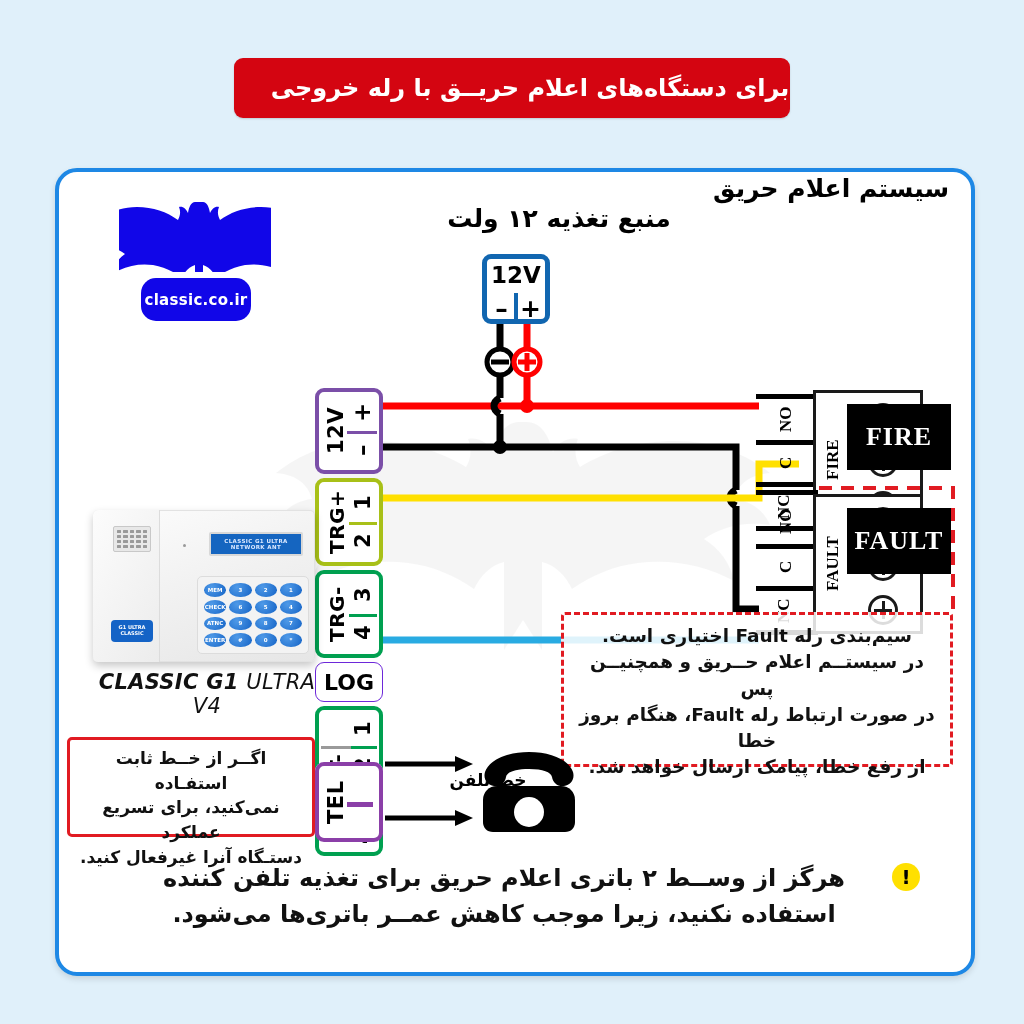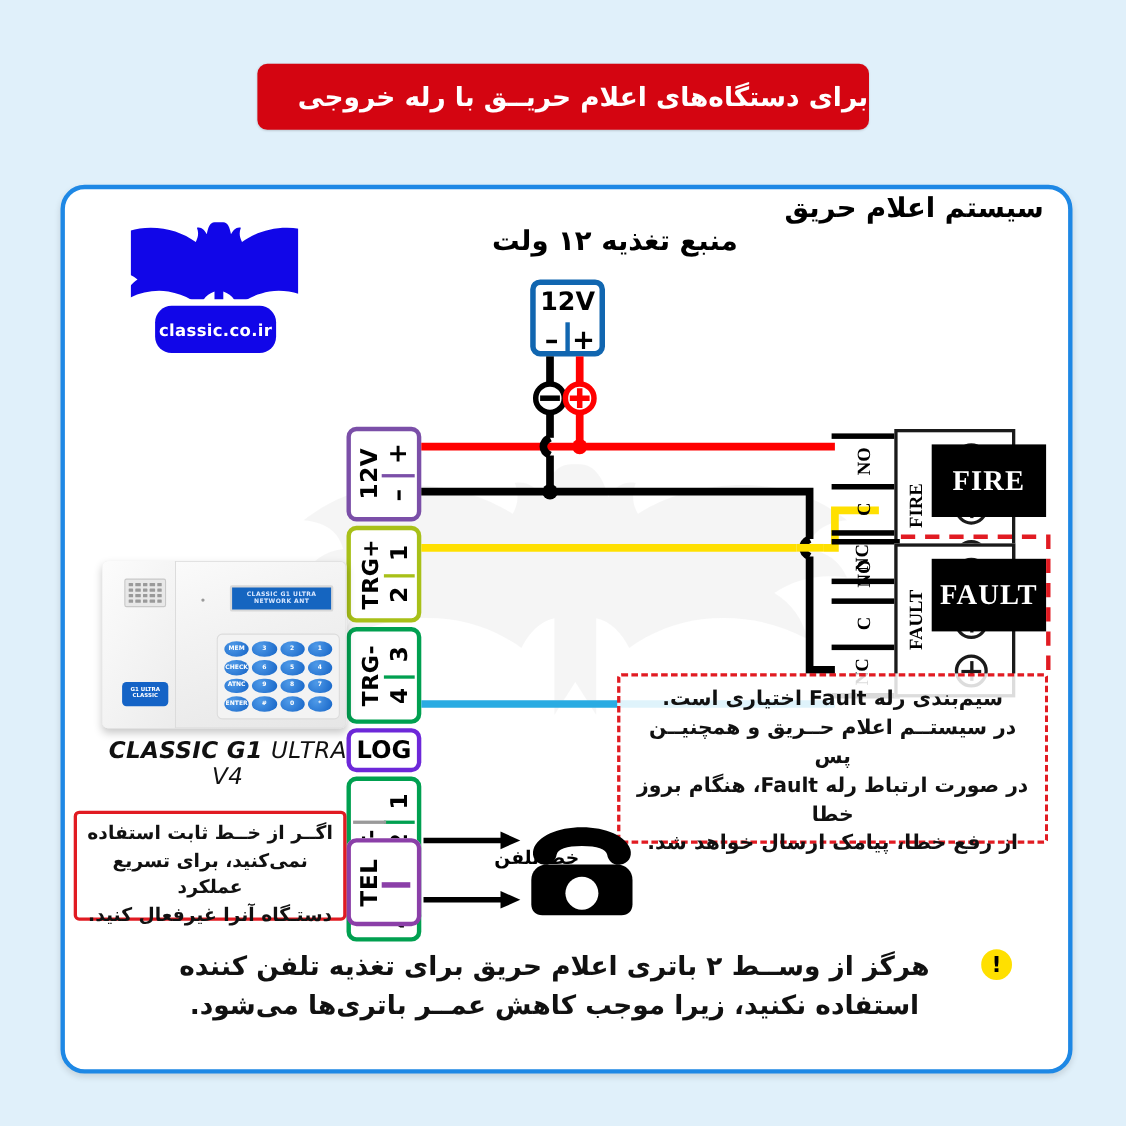--- a/index.html
+++ b/index.html
@@ -268,21 +268,21 @@
       <div class="seg" style="right:2px;top:40px;width:28px;background:#a8c018;"></div>
     </div>
 
     <div class="tb" style="left:256px;top:398px;width:68px;height:88px;border:4px solid #00a050;">
       <div class="vlabel" style="left:2px;top:0;height:100%;width:32px;font-size:20px;">TRG-</div>
       <div class="num" style="right:4px;top:2px;height:38px;width:24px;">3</div>
       <div class="num" style="right:4px;bottom:2px;height:38px;width:24px;">4</div>
       <div class="seg" style="right:2px;top:40px;width:28px;background:#00a050;"></div>
     </div>
 
-    <div class="tb" style="left:256px;top:490px;width:68px;height:40px;border:4px solid #6d28d9;display:flex;align-items:center;justify-content:center;">
+    <div class="tb" style="left:256px;top:490px;width:68px;height:40px;border:1px solid #6d28d9;display:flex;align-items:center;justify-content:center;">
       <span style="font-size:22px;font-weight:bold;direction:ltr;">LOG</span>
     </div>
 
     <div class="tb" style="left:256px;top:534px;width:68px;height:150px;border:4px solid #00a050;">
       <div class="vlabel" style="left:2px;top:0;height:100%;width:32px;font-size:20px;">OUT-</div>
       <div class="num" style="right:4px;top:2px;height:34px;width:24px;">1</div>
       <div class="num" style="right:4px;top:38px;height:34px;width:24px;">2</div>
       <div class="num" style="right:4px;top:74px;height:34px;width:24px;">3</div>
       <div class="num" style="right:4px;top:110px;height:34px;width:24px;">4</div>
       <div class="seg" style="right:2px;top:36px;width:28px;background:#00a050;"></div>
@@ -439,21 +439,21 @@
     </svg>
 
     <div class="note-dashed">
       <p>سیم‌بندی رله Fault اختیاری است.</p>
       <p>در سیستــم اعلام حــریق و همچنیــن پس</p>
       <p>در صورت ارتباط رله Fault، هنگام بروز خطا</p>
       <p>از رفع خطا، پیامک ارسال خواهد شد.</p>
     </div>
 
     <div class="note-solid">
-      <p>اگــر از خــط ثابت استفاده</p>
+      <p>اگــر از خــط ثابت استفـاده</p>
       <p>نمی‌کنید، برای تسریع عملکرد</p>
       <p>دستـگاه آنرا غیرفعال کنید.</p>
     </div>
 
     <svg style="position:absolute;left:324px;top:582px;width:100px;height:76px;" viewBox="0 0 100 76">
       <path d="M2 10 L80 10" stroke="#000" stroke-width="5" fill="none"></path>
       <path d="M72 2 L90 10 L72 18 Z" fill="#000"></path>
       <path d="M2 64 L80 64" stroke="#000" stroke-width="5" fill="none"></path>
       <path d="M72 56 L90 64 L72 72 Z" fill="#000"></path>
     </svg>

